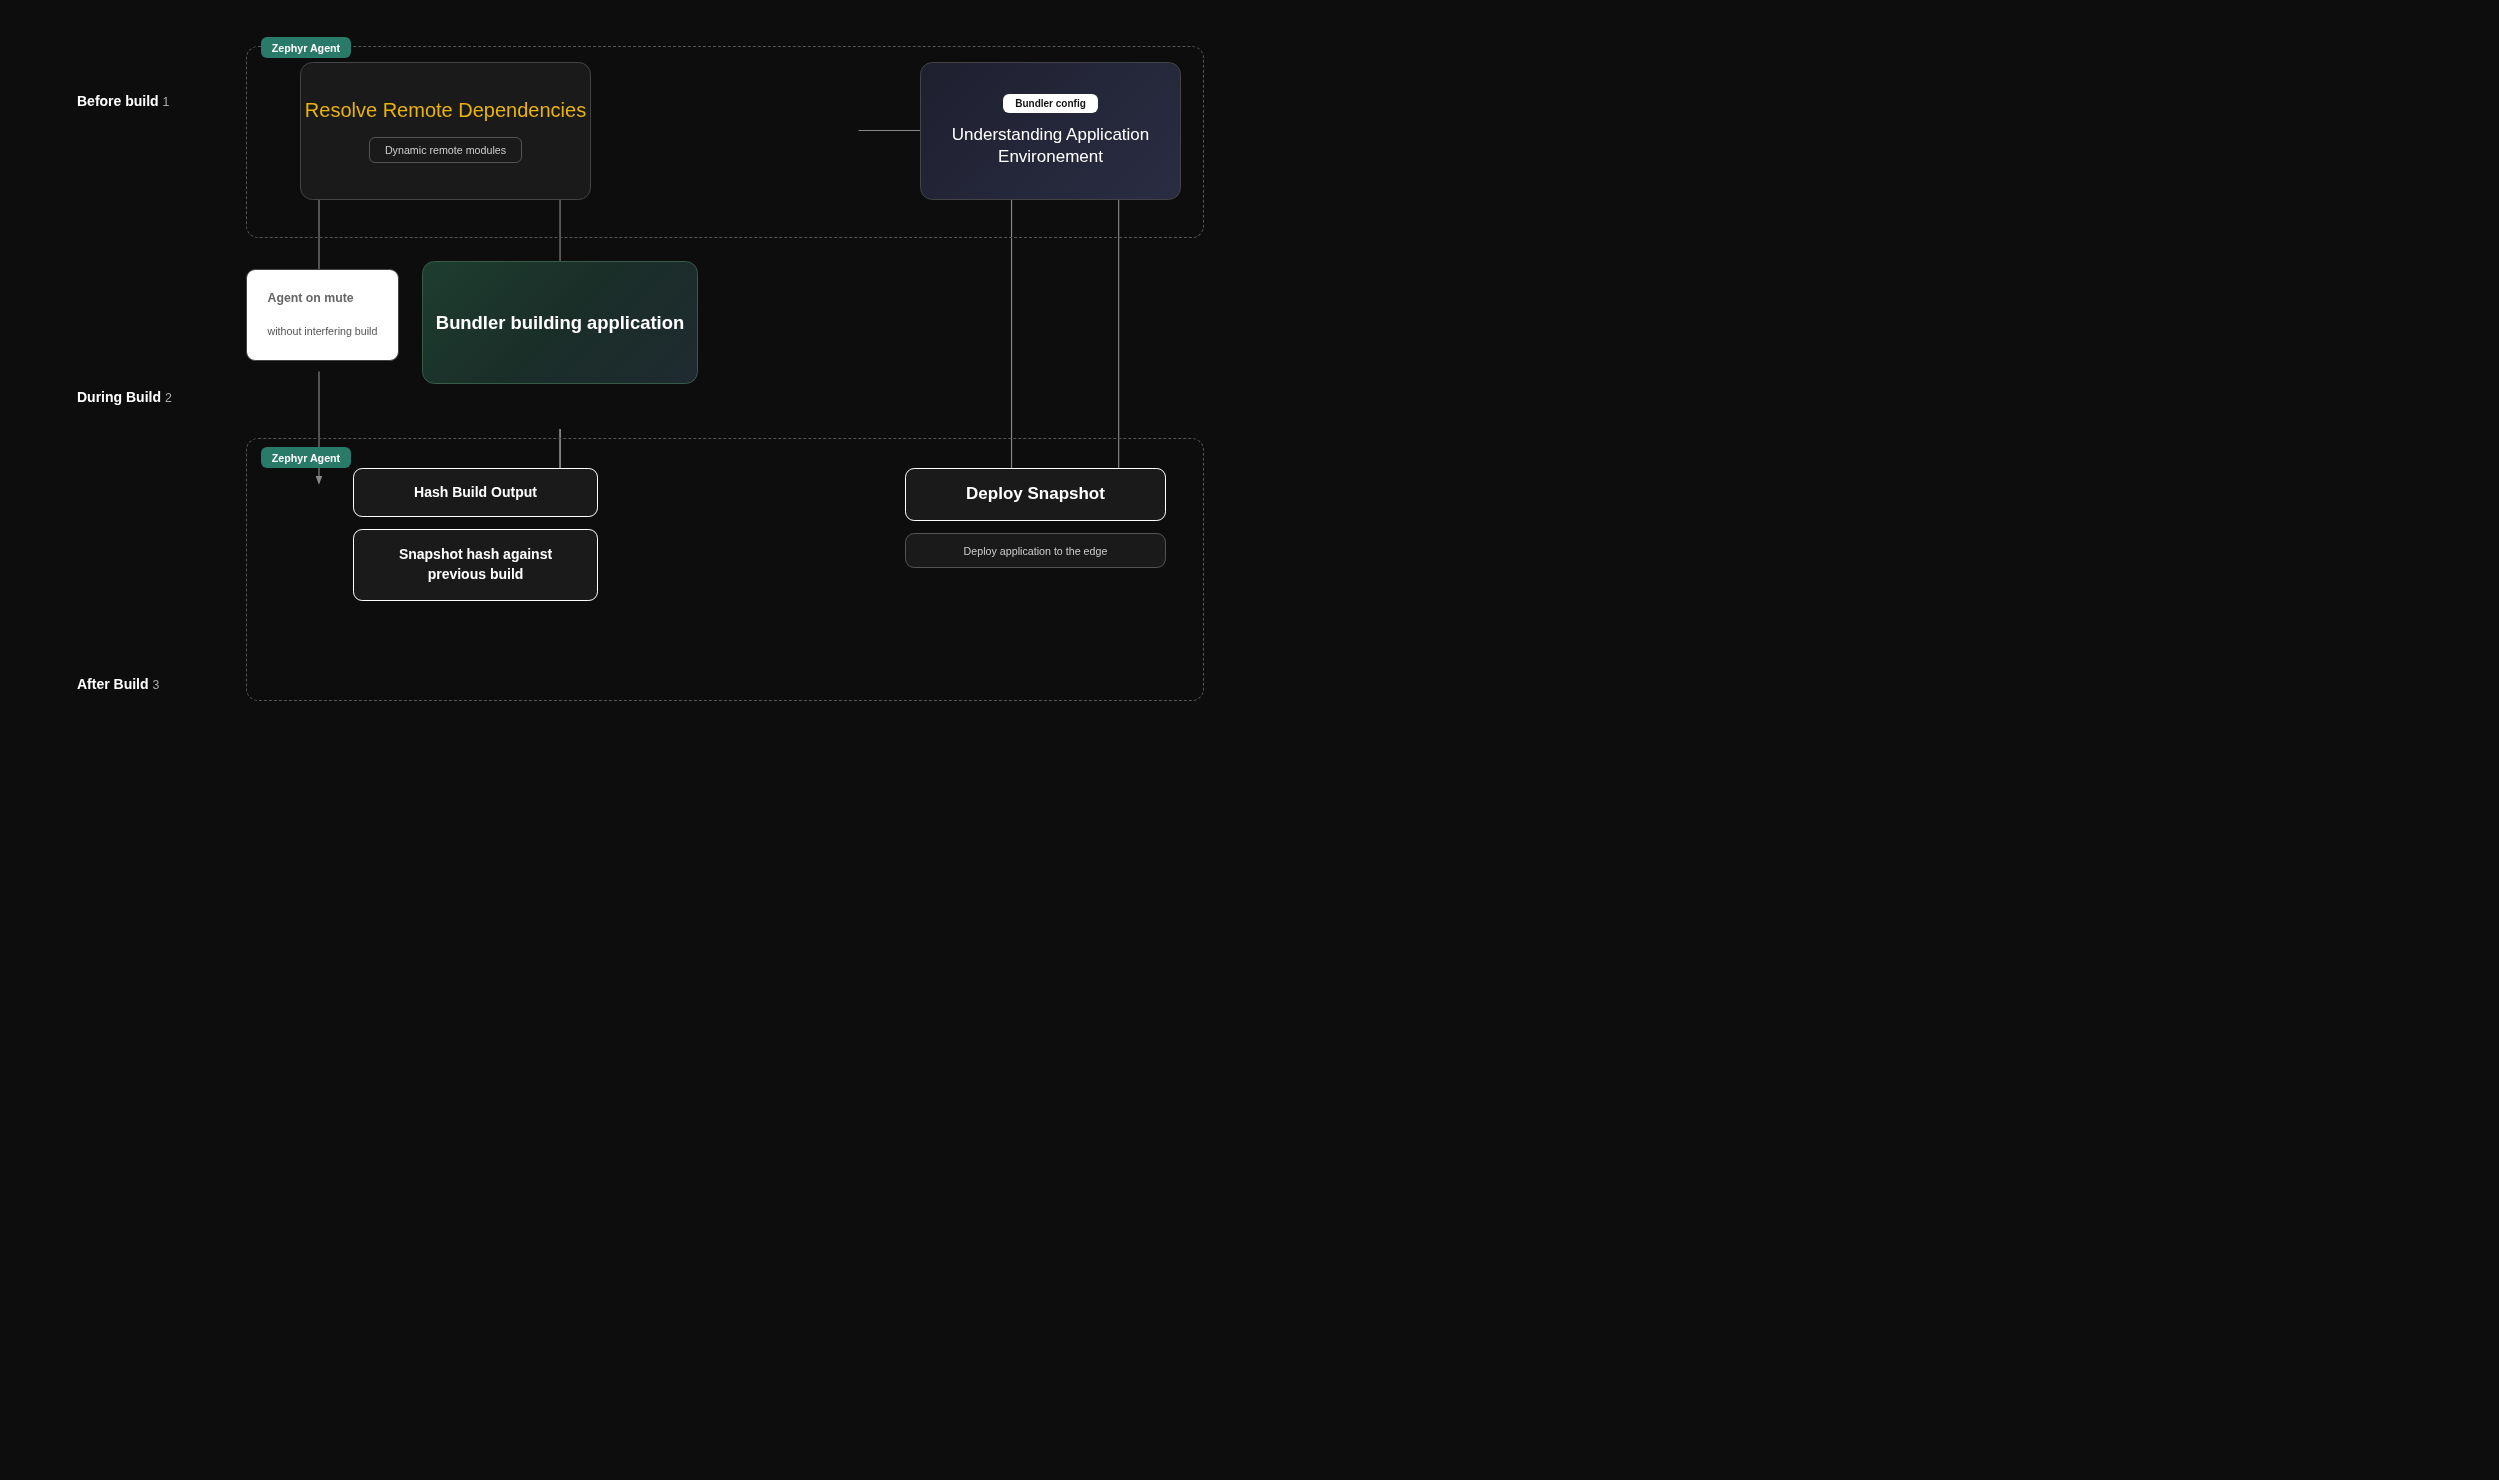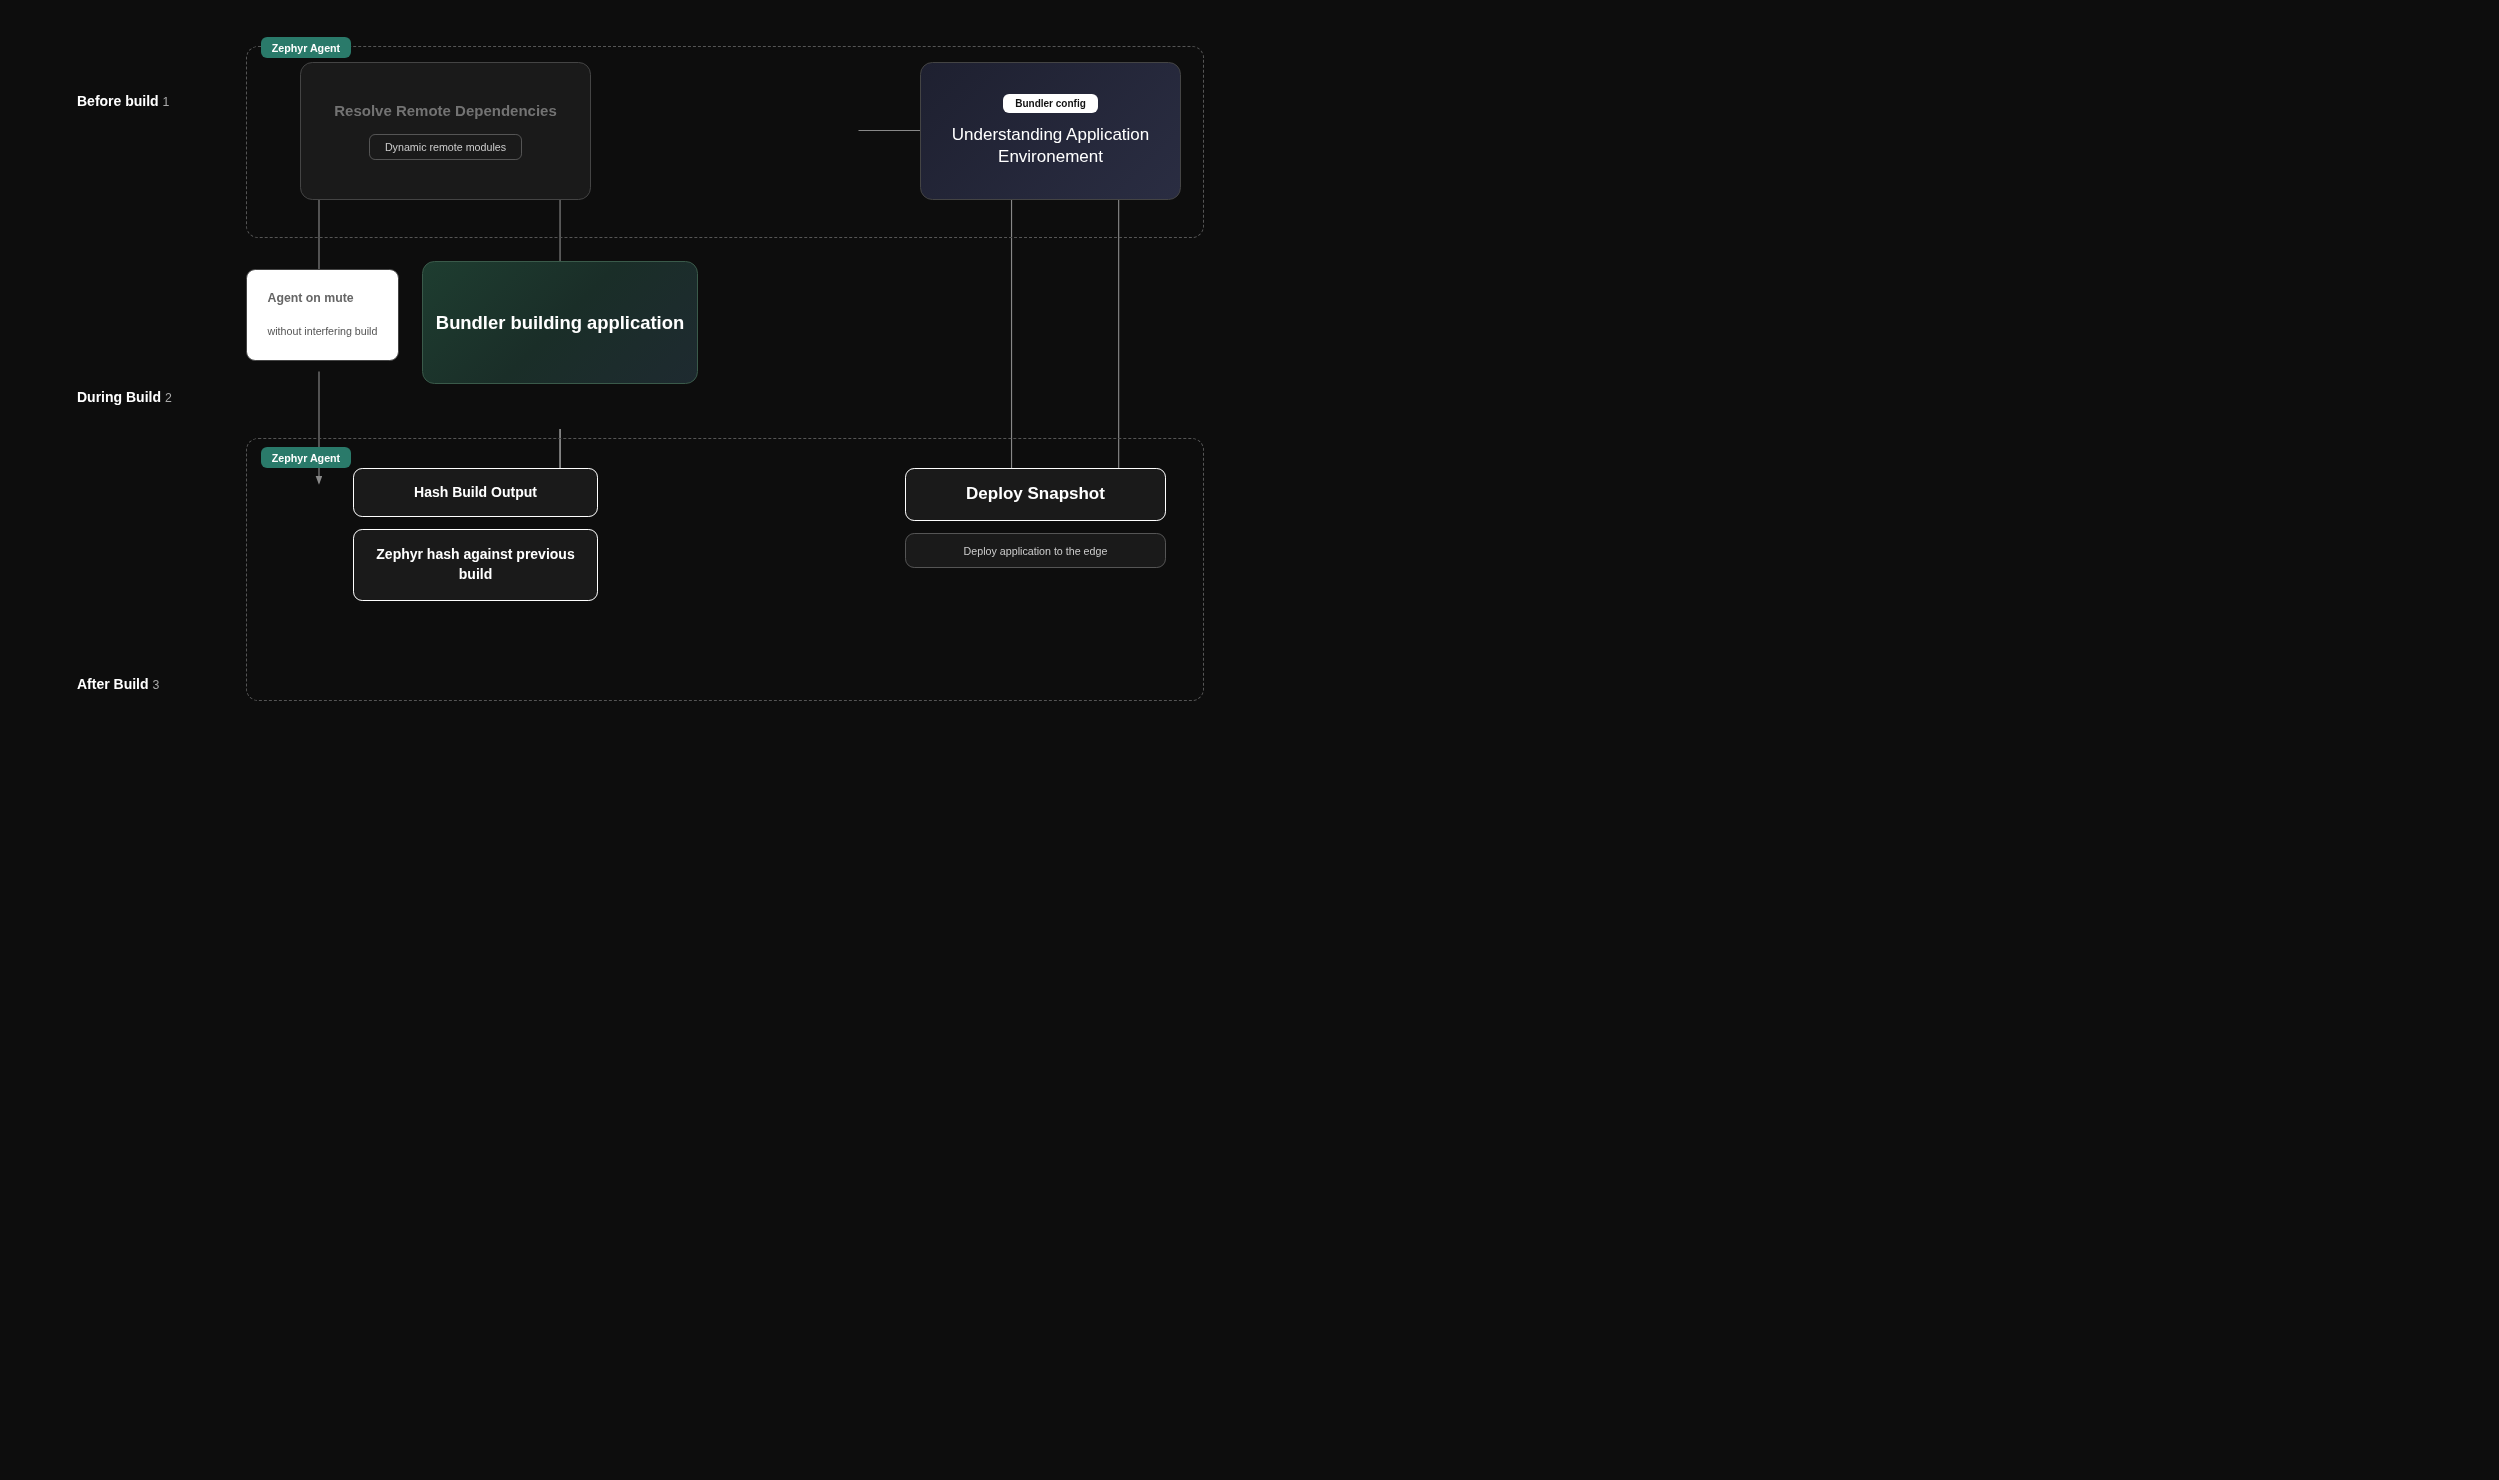--- a/index.html
+++ b/index.html
@@ -97,23 +97,23 @@
       border: 1.1px solid #444;
       border-radius: 12.3px;
       display: flex;
       flex-direction: column;
       align-items: center;
       justify-content: center;
       gap: 15.3px;
     }
 
     .resolve-deps-title {
-      font-size: 15px;
-      font-weight: 700;
-      color: #737373;
+      font-size: 20px;
+      font-weight: 400;
+      color: #eab308;
       text-align: center;
     }
 
     .dynamic-modules-badge {
       background: #1a1a1a;
       border: 1.1px solid #555;
       border-radius: 6.1px;
       padding: 6.1px 15.3px;
       font-size: 10.7px;
       color: #ccc;
@@ -405,21 +405,21 @@
 
     <div class="section-after">
       <div class="dashed-box-after"></div>
 
       <div class="zephyr-agent-badge-bottom">
         <span>Zephyr Agent</span>
       </div>
 
       <div class="hash-section">
         <div class="hash-box">Hash Build Output</div>
-        <div class="compare-hash-box">Zephyr hash against previous build</div>
+        <div class="compare-hash-box">Snapshot hash against previous build</div>
       </div>
 
       <div class="deploy-section">
         <div class="deploy-snapshot-box">Deploy Snapshot</div>
         <div class="deploy-edge-box">Deploy application to the edge</div>
       </div>
     </div>
 
   </div>
 </div>

